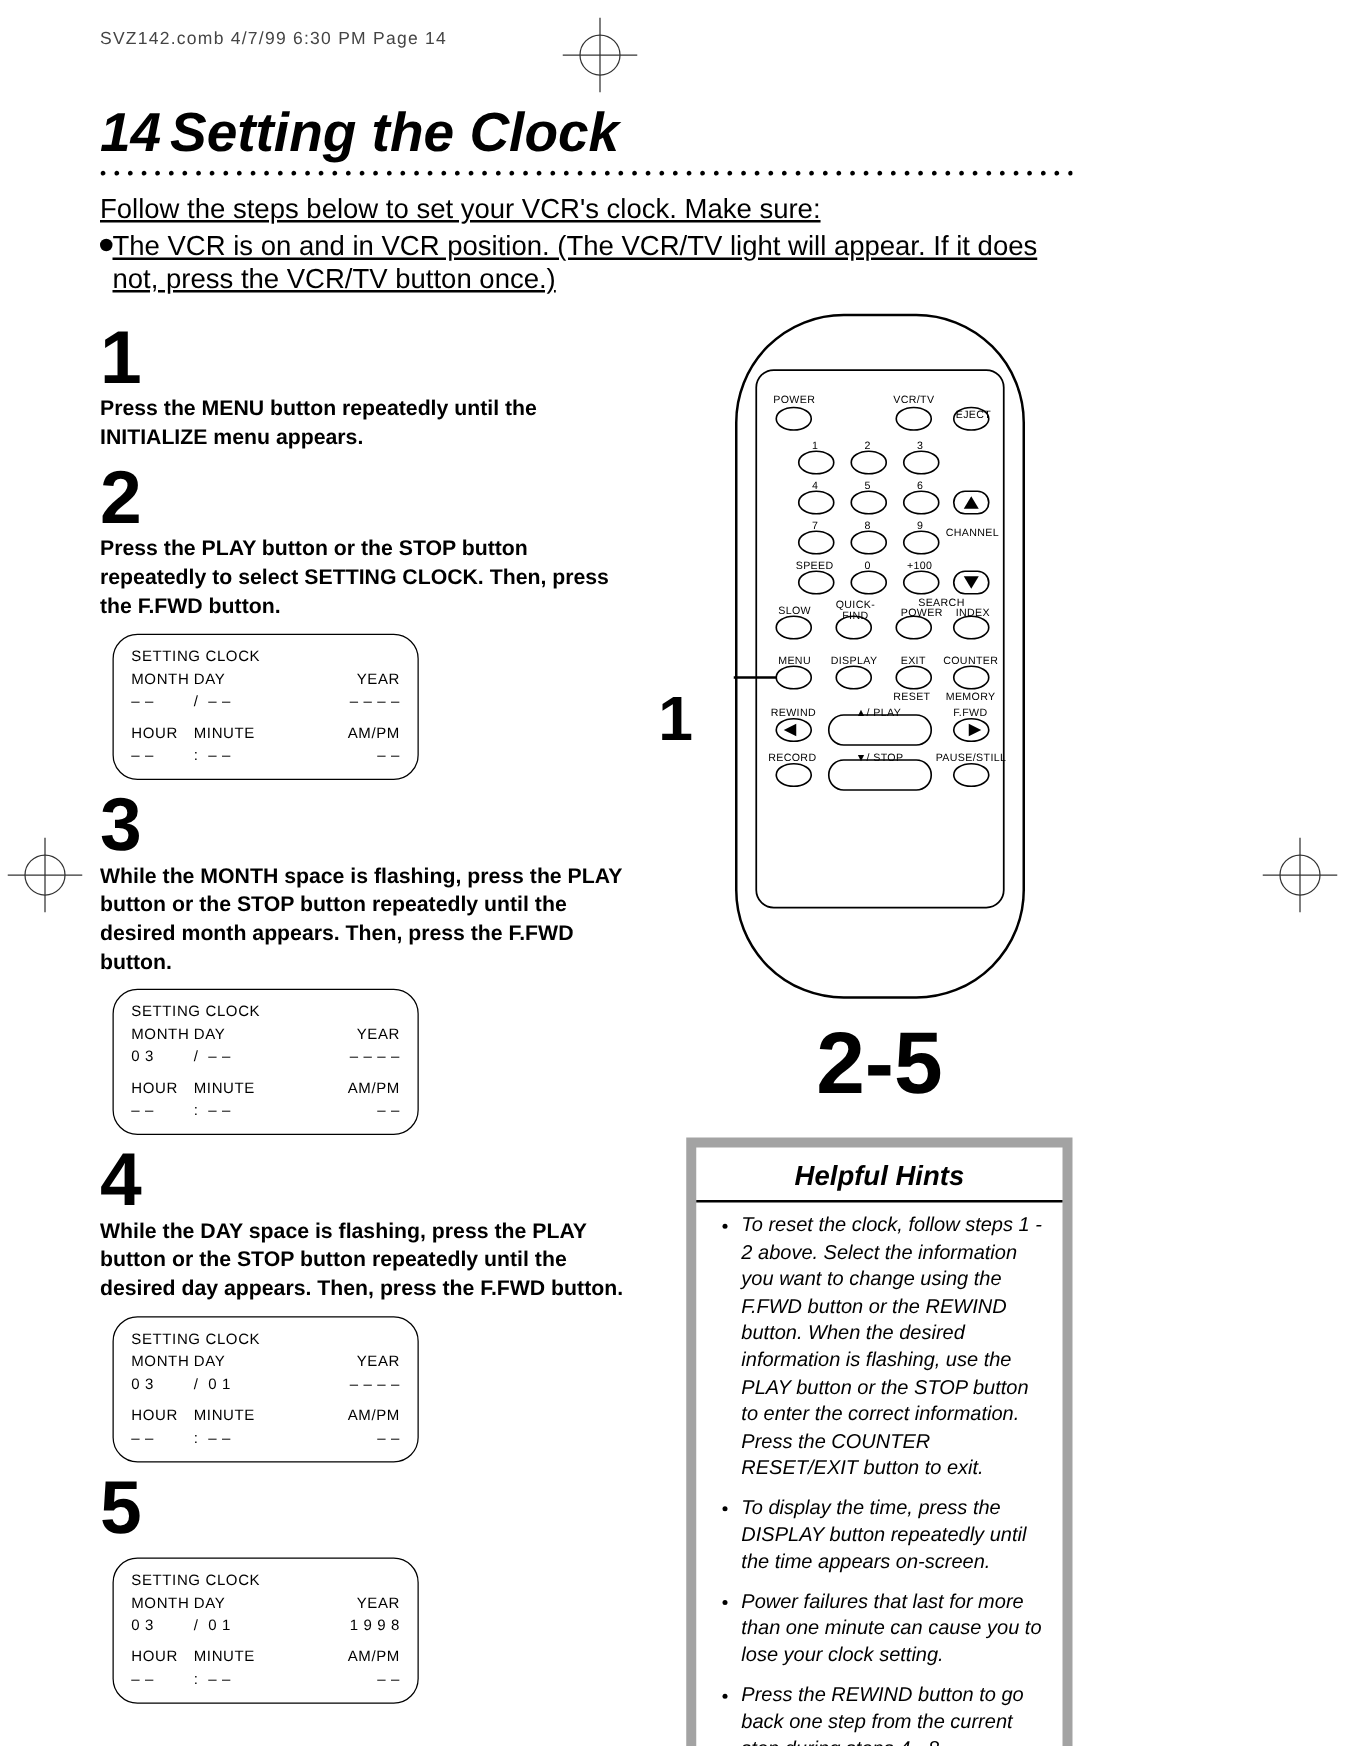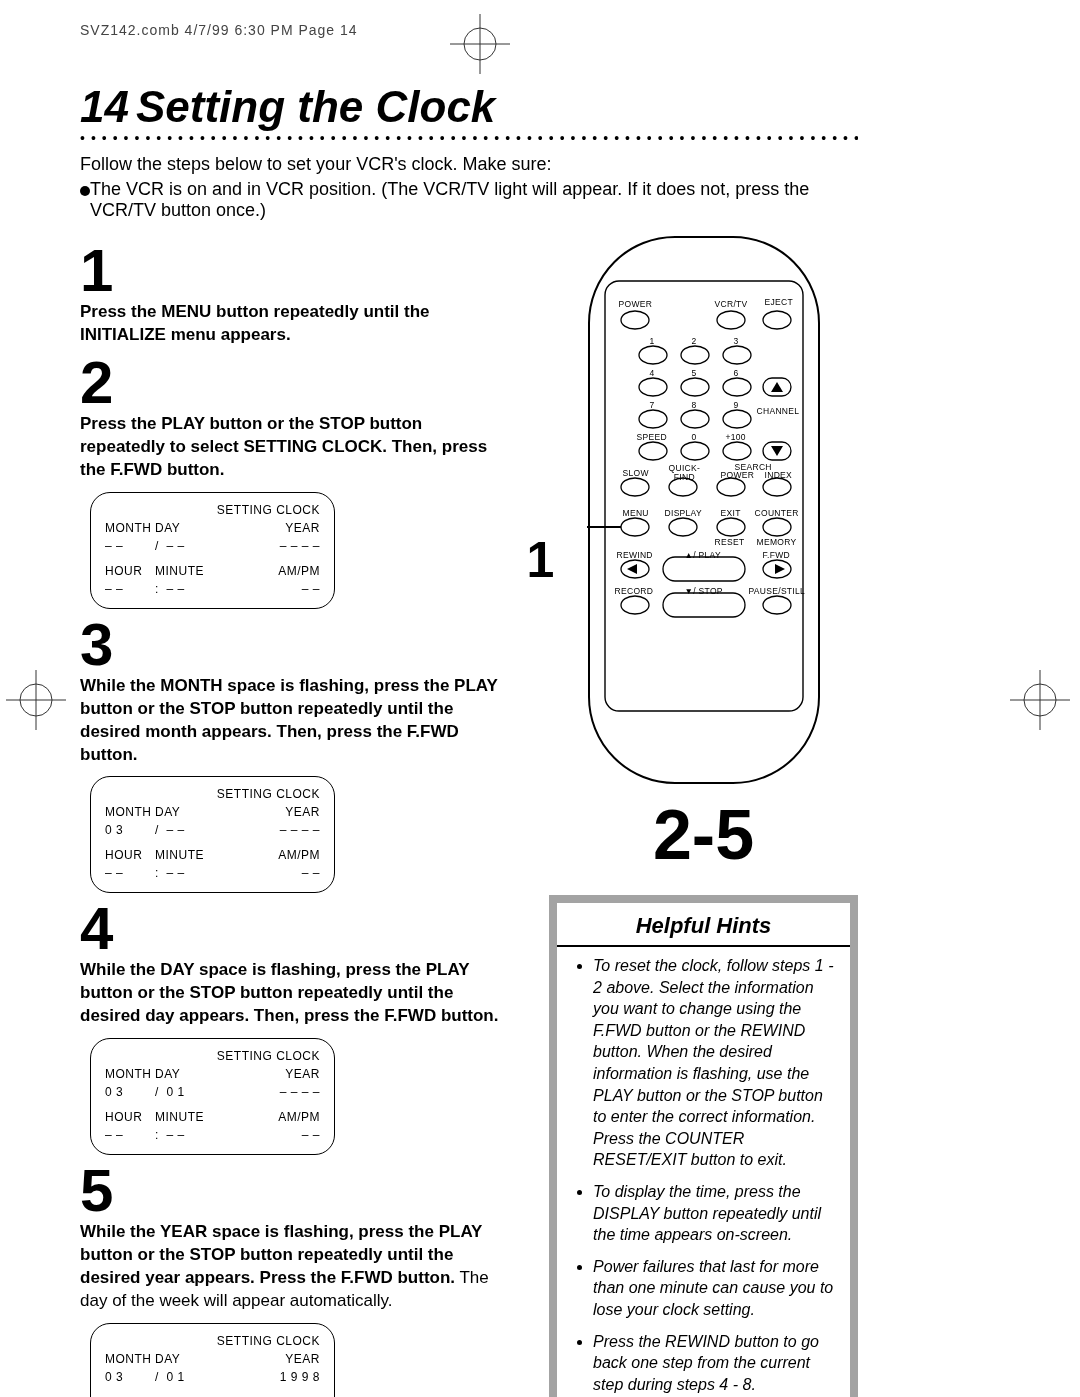--- a/index.html
+++ b/index.html
@@ -39,21 +39,21 @@
     font-family: "Arial Black", Arial, sans-serif;
   }
   .dots {
     font-size: 14px;
     letter-spacing: 6px;
     white-space: nowrap;
     overflow: hidden;
     margin-top: -2px;
     margin-bottom: 8px;
   }
-  .intro { font-size: 18px; margin: 4px 0 4px 0; }
+  .intro { font-size: 22px; margin: 4px 0 4px 0; text-decoration: underline; }
   .bullet-line { display: flex; gap: 0; align-items: flex-start; }
   .bullet-dot {
     width: 10px; height: 10px; border-radius: 50%;
     background: #000; margin-top: 7px; flex: 0 0 10px;
   }
   .columns {
     display: flex;
     gap: 40px;
     margin-top: 14px;
   }
@@ -72,21 +72,21 @@
     width: 215px;
     border: 1px solid #000;
     border-radius: 20px;
     padding: 8px 14px 10px 14px;
     margin: 10px 0 0 10px;
     font-size: 12px;
     font-family: Arial, sans-serif;
     letter-spacing: 0.5px;
     line-height: 1.5;
   }
-  .osd .row1 { text-align: right; }
+  .osd .row1 { text-align: left; }
   .osd .row-grid {
     display: grid;
     grid-template-columns: 42px 42px auto;
     column-gap: 8px;
   }
   .osd .hr { margin-top: 7px; }
 
   
   .remote {
     position: relative;
@@ -228,21 +228,20 @@
           <span>HOUR</span>
             <span>MINUTE</span>
             <span style="text-align:right">AM/PM</span>
           <span>– –</span>
             <span>:&nbsp;&nbsp;<span>– –</span></span>
             <span style="text-align:right">– –</span>
         </div>
       </div>
 
       <div class="step-num">5</div>
-      <div class="step-text"><span>While the YEAR space is flashing, press the PLAY button or the STOP button repeatedly until the desired year appears. Press the F.FWD button.</span><span class="step-tail"> The day of the week will appear automatically.</span></div>
       <div class="osd">
         <div class="row1">SETTING CLOCK</div>
         <div class="row-grid">
           <span>MONTH</span>
             <span>DAY</span>
             <span style="text-align:right">YEAR</span>
           <span>0 3</span>
             <span><span>/</span>&nbsp;&nbsp;<span>0 1</span></span>
             <span style="text-align:right">1 9 9 8</span>
         </div>
@@ -312,21 +311,21 @@
           <polygon points="190,221 184,211 196,211" fill="#000"></polygon>
 
           <polygon points="40,334 50,329 50,339" fill="#000"></polygon>
           <polygon points="198,334 188,329 188,339" fill="#000"></polygon>
 
           <line x1="-22" y1="292" x2="34" y2="292" stroke="#000" stroke-width="2"></line>
         </svg>
 
         <span class="remote-label" style="left:32px;top:64px">POWER</span>
         <span class="remote-label" style="left:128px;top:64px">VCR/TV</span>
-        <span class="remote-label" style="left:178px;top:62px">EJECT</span>
+        <span class="remote-label" style="left:178px;top:76px">EJECT</span>
         <span class="remote-label" style="left:63px;top:101px">1</span>
         <span class="remote-label" style="left:105px;top:101px">2</span>
         <span class="remote-label" style="left:147px;top:101px">3</span>
         <span class="remote-label" style="left:63px;top:133px">4</span>
         <span class="remote-label" style="left:105px;top:133px">5</span>
         <span class="remote-label" style="left:147px;top:133px">6</span>
         <span class="remote-label" style="left:63px;top:165px">7</span>
         <span class="remote-label" style="left:105px;top:165px">8</span>
         <span class="remote-label" style="left:147px;top:165px">9</span>
         <span class="remote-label" style="left:170px;top:171px">CHANNEL</span>

